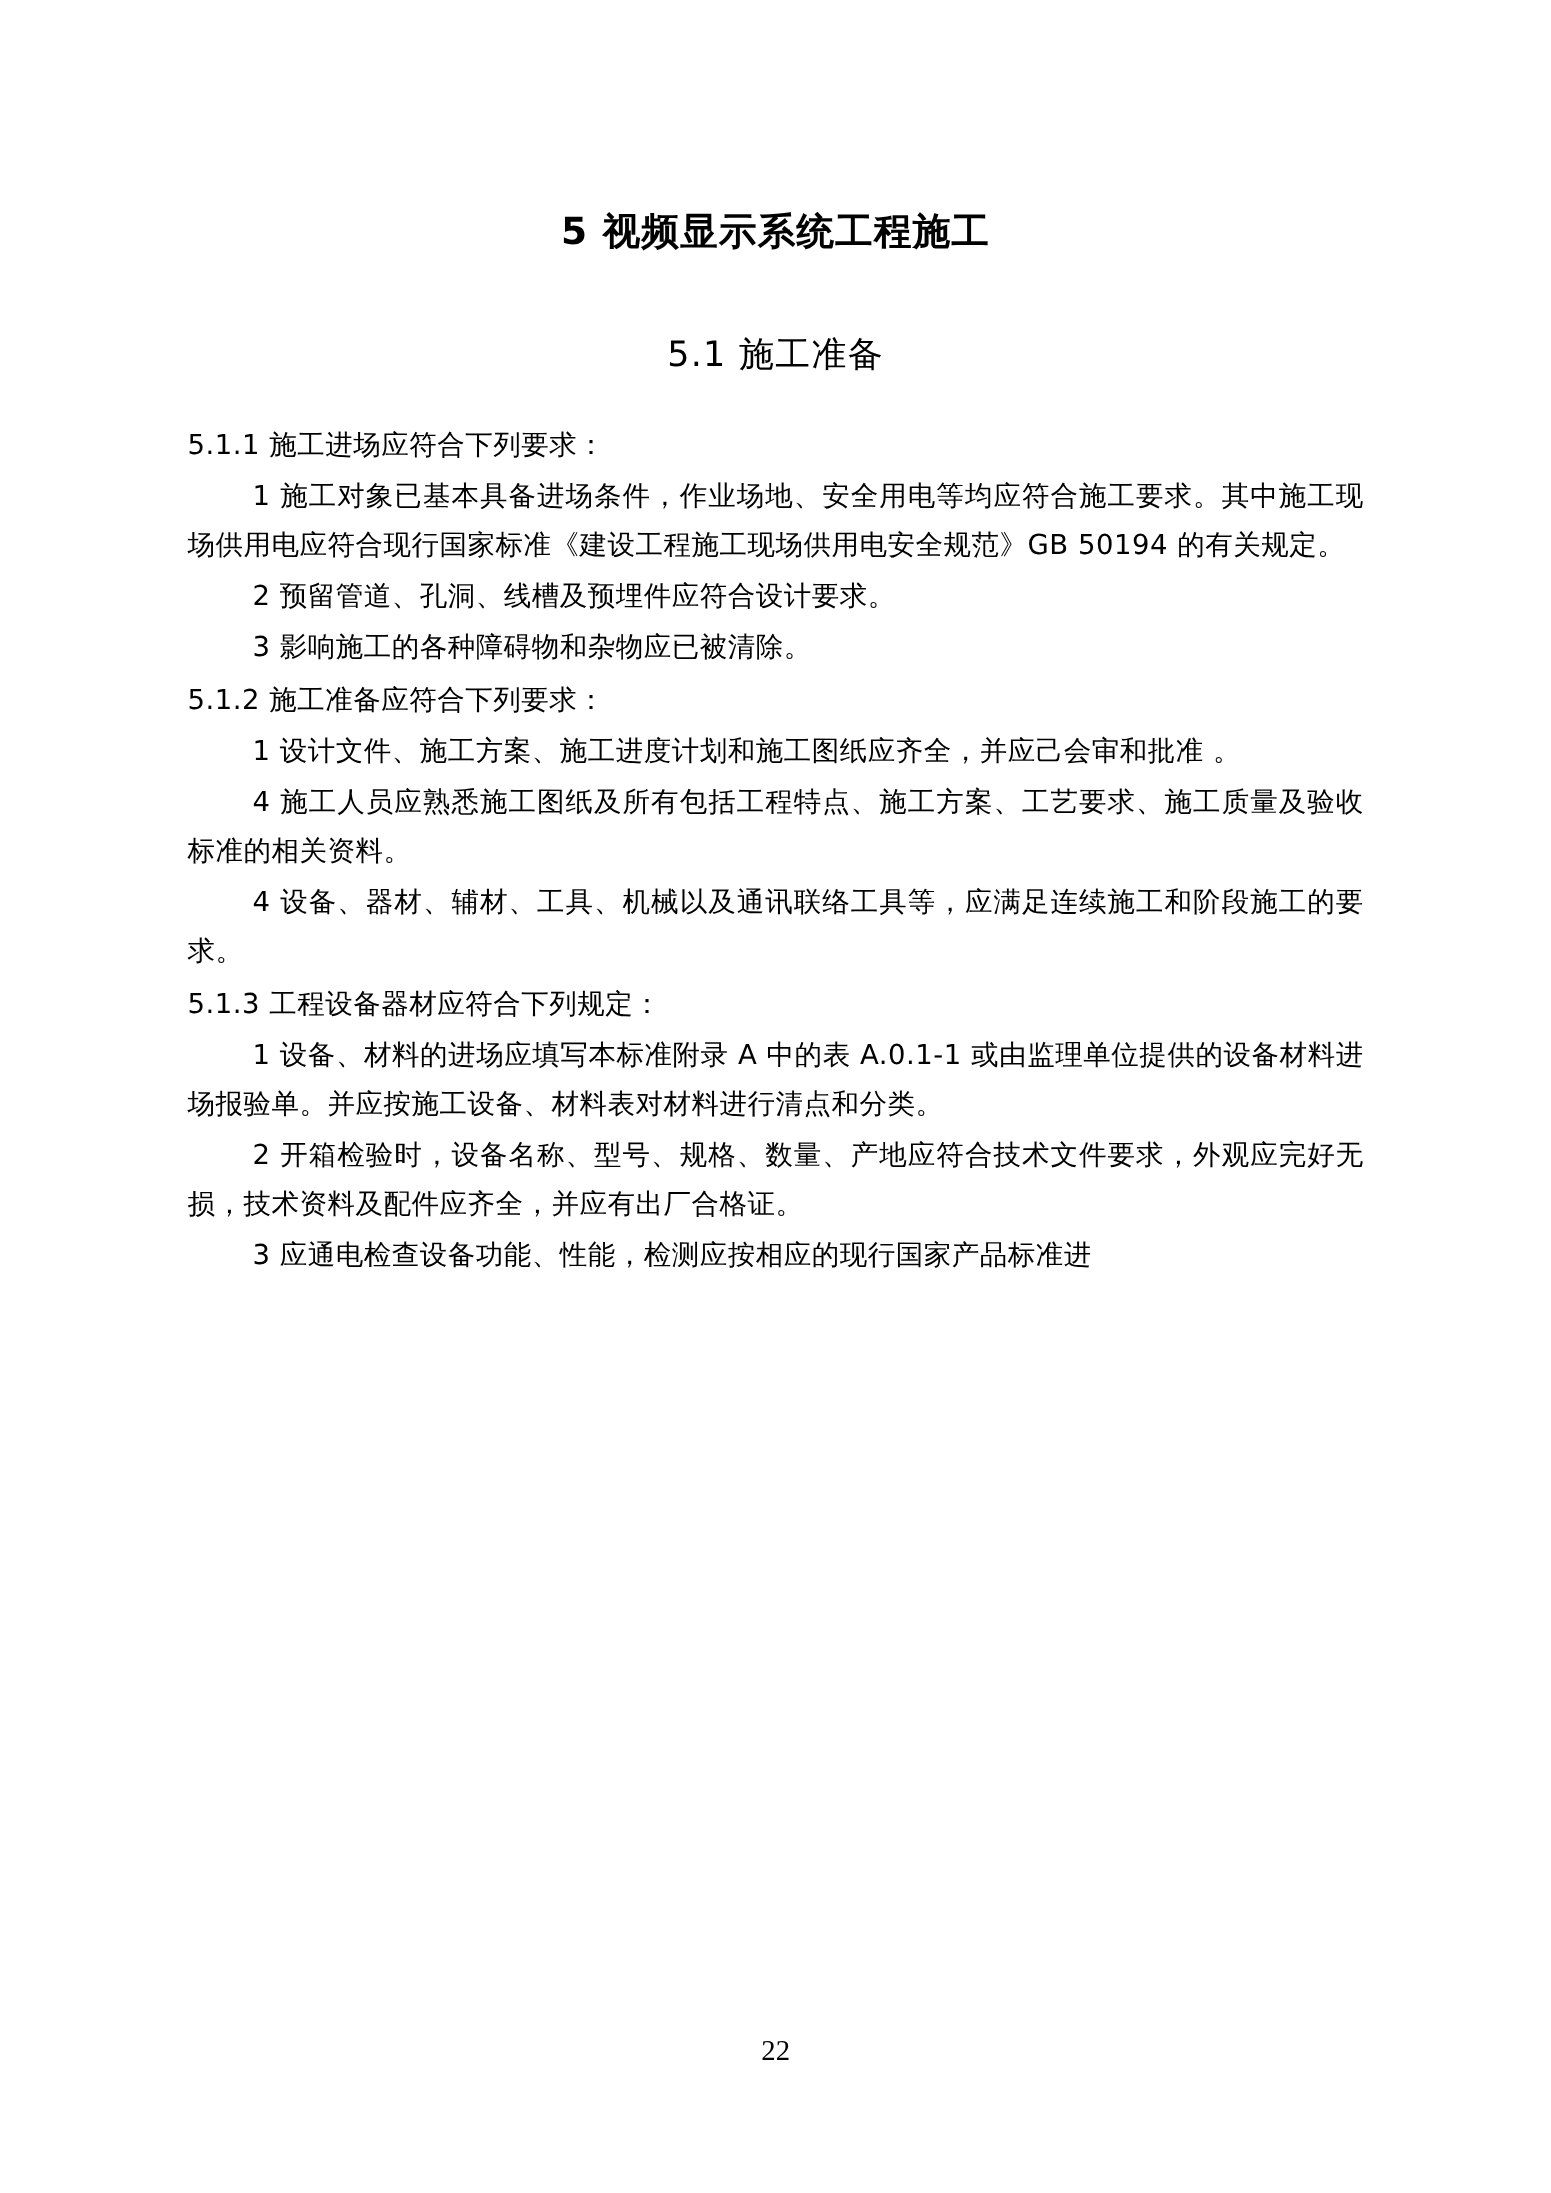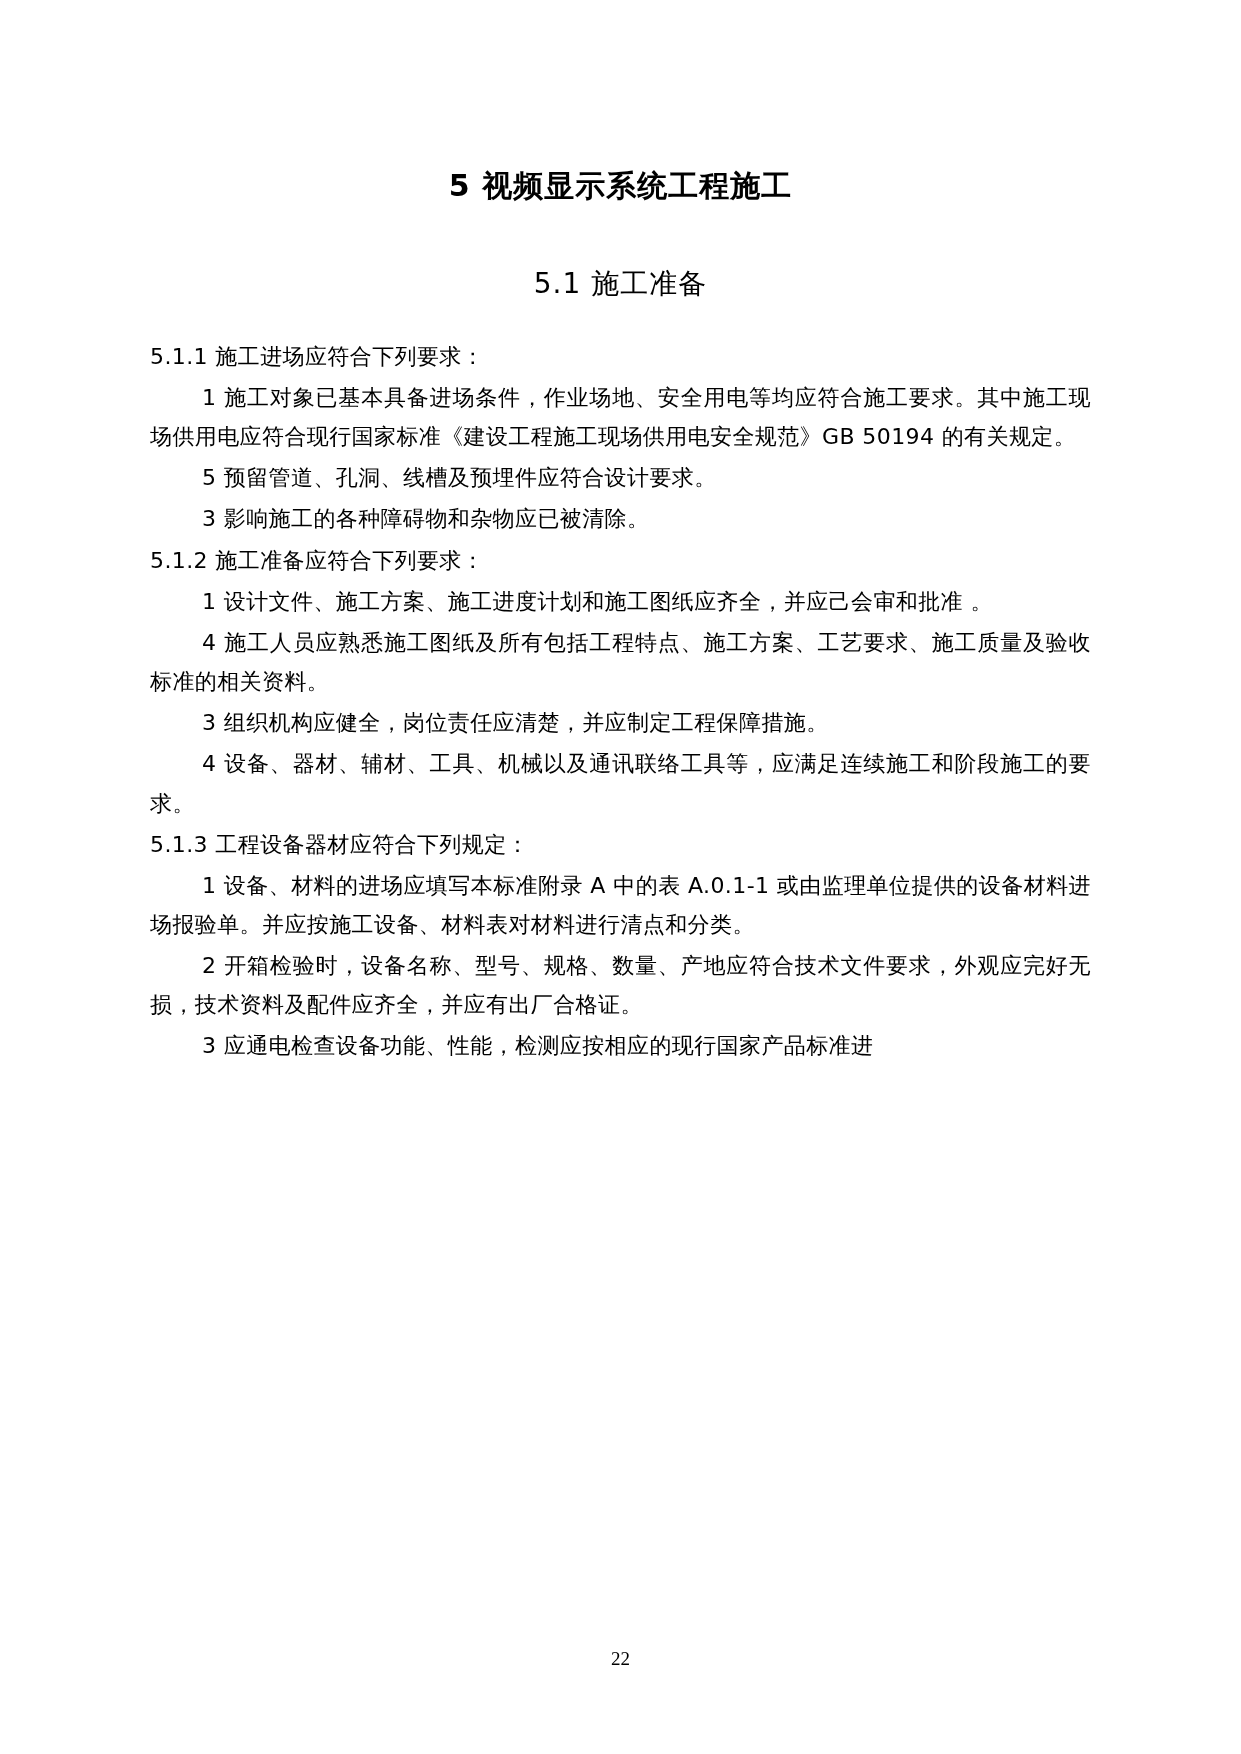--- a/index.html
+++ b/index.html
@@ -52,44 +52,43 @@
   p.indent {
     text-indent: 52px;
   }
   p.noindent {
     text-indent: 0;
   }
   .page-number {
     position: absolute;
     left: 0;
     right: 0;
-    bottom: 84px;
+    bottom: 100px;
     text-align: center;
-    font-size: 19px;
+    font-size: 23px;
     font-family: "Liberation Serif", serif;
   }
 </style>
 </head>
 <body>
 
 <div class="page">
 
   <h1 class="chapter-title">5   视频显示系统工程施工</h1>
 
   <h2 class="section-title">5.1   施工准备</h2>
 
   <div class="body-block">
     <p class="para noindent">5.1.1 施工进场应符合下列要求：</p>
     <p class="para indent">1 施工对象已基本具备进场条件，作业场地、安全用电等均应符合施工要求。其中施工现场供用电应符合现行国家标准《建设工程施工现场供用电安全规范》GB 50194 的有关规定。</p>
-    <p class="para indent">5 预留管道、孔洞、线槽及预埋件应符合设计要求。</p>
+    <p class="para indent">2 预留管道、孔洞、线槽及预埋件应符合设计要求。</p>
     <p class="para indent">3 影响施工的各种障碍物和杂物应已被清除。</p>
     <p class="para noindent">5.1.2 施工准备应符合下列要求：</p>
     <p class="para indent">1 设计文件、施工方案、施工进度计划和施工图纸应齐全，并应己会审和批准 。</p>
     <p class="para indent">4 施工人员应熟悉施工图纸及所有包括工程特点、施工方案、工艺要求、施工质量及验收标准的相关资料。</p>
-    <p class="para indent">3 组织机构应健全，岗位责任应清楚，并应制定工程保障措施。</p>
     <p class="para indent">4 设备、器材、辅材、工具、机械以及通讯联络工具等，应满足连续施工和阶段施工的要求。</p>
     <p class="para noindent">5.1.3 工程设备器材应符合下列规定：</p>
     <p class="para indent">1 设备、材料的进场应填写本标准附录 A 中的表 A.0.1-1 或由监理单位提供的设备材料进场报验单。并应按施工设备、材料表对材料进行清点和分类。</p>
     <p class="para indent">2 开箱检验时，设备名称、型号、规格、数量、产地应符合技术文件要求，外观应完好无损，技术资料及配件应齐全，并应有出厂合格证。</p>
     <p class="para indent">3 应通电检查设备功能、性能，检测应按相应的现行国家产品标准进</p>
   </div>
 
   <div class="page-number">22</div>
 
 </div>

